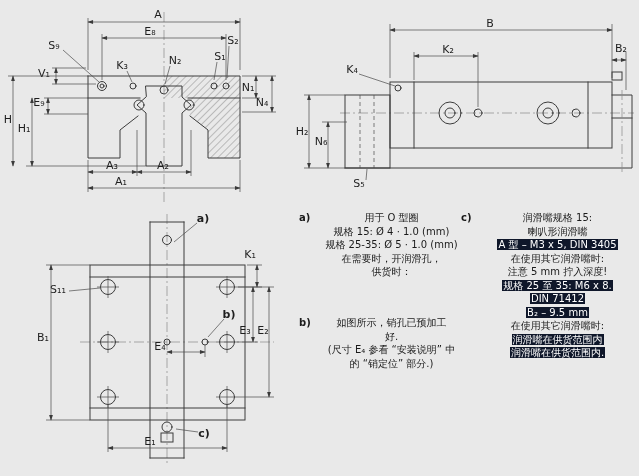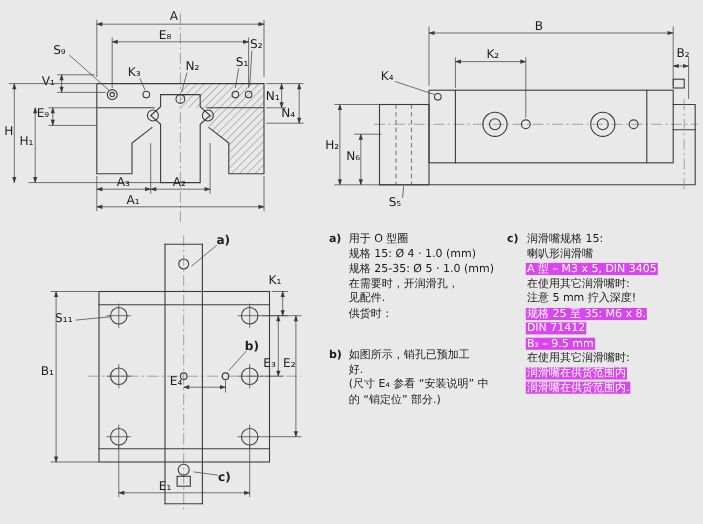--- a/index.html
+++ b/index.html
@@ -14,24 +14,24 @@
   #stage { position:absolute; inset:0; }
   svg { position:absolute; left:0; top:0; }
   .s  { stroke:#3c3c3c; stroke-width:1; fill:none; stroke-linecap:square; }
   .sd { stroke:#4a4a4a; stroke-width:0.7; fill:none; }
   .cl { stroke:#8b8b8b; stroke-width:0.7; fill:none; stroke-dasharray:10 3 2 3; }
   .hd { stroke-dasharray:4 3; }
   text.d { font-size:11px; fill:#1e1e1e; font-family:"DejaVu Sans", sans-serif; }
   text.bold { font-weight:bold; }
   .note { position:absolute; display:flex; font-size:10px; line-height:13.5px; }
   .note .marker { width:17px; font-weight:bold; }
-  .note .lines { flex:1; }
+  .note .lines { flex:1;text-align:center; }
   .nl { white-space:nowrap; }
   .nl span { padding:0 1px; }
-  .nl .hl { background:#d946ef; color:#ffffff; }
+  .nl .hl { background:#0f172a; color:#ffffff; }
 </style>
 </head>
 <body>
 
 <div id="stage">
 
 <svg width="639" height="476" viewBox="0 0 639 476">
   <defs>
     <marker id="ar" viewBox="0 0 10 10" refX="9" refY="5" markerWidth="9" markerHeight="9" orient="auto-start-reverse">
       <path d="M1,2 L10,5 L1,8 z" fill="#3a3a3a"></path>
@@ -255,21 +255,20 @@
   </g>
 </svg>
 
 <div class="note" style="left:299px; top:211px; width:168px;">
   <div class="marker">a)</div>
   <div class="lines">
     <div class="nl"><span>用于 O 型圈</span></div>
     <div class="nl"><span>规格 15: Ø 4 · 1.0 (mm)</span></div>
     <div class="nl"><span>规格 25-35: Ø 5 · 1.0 (mm)</span></div>
     <div class="nl"><span>在需要时，开润滑孔，</span></div>
-    <div class="nl"><span>见配件.</span></div>
     <div class="nl"><span>供货时：</span></div>
   </div>
 </div>
 
 <div class="note" style="left:299px; top:316px; width:168px;">
   <div class="marker">b)</div>
   <div class="lines">
     <div class="nl"><span>如图所示，销孔已预加工</span></div>
     <div class="nl"><span>好.</span></div>
     <div class="nl"><span>(尺寸 E₄ 参看 “安装说明” 中</span></div>

